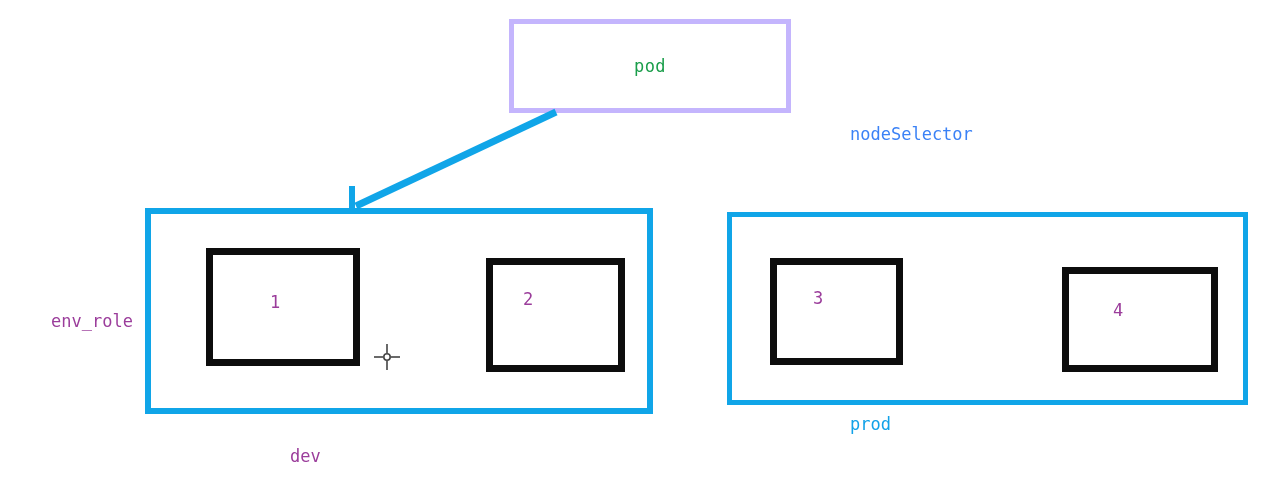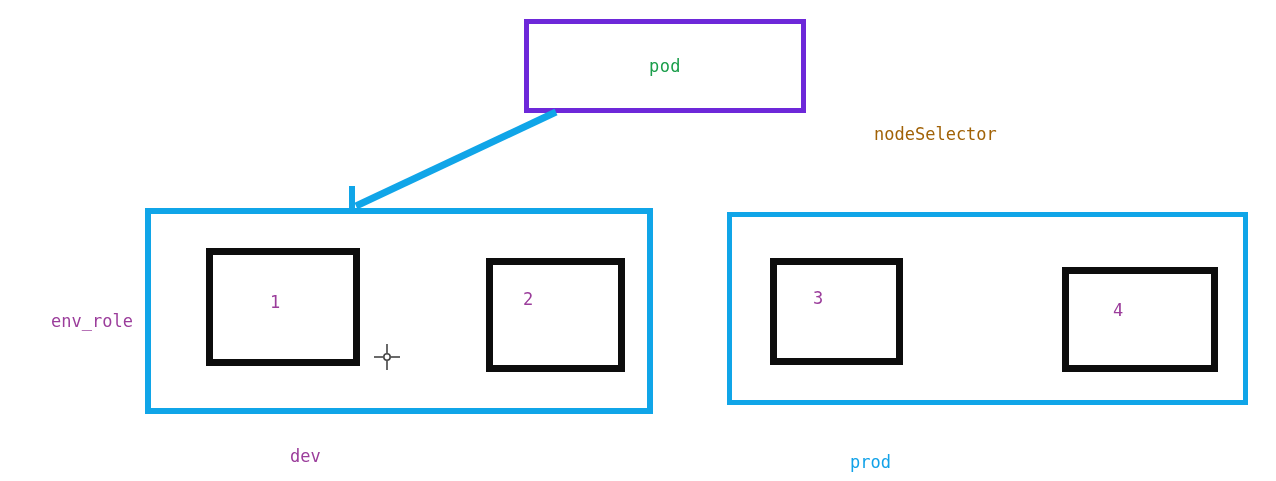--- a/index.html
+++ b/index.html
@@ -14,43 +14,43 @@
     position: relative;
     width: 1276px;
     height: 481px;
     background: #ffffff;
     overflow: hidden;
   }
 
   
   .pod-box {
     position: absolute;
-    left: 524px;
+    left: 509px;
     top: 19px;
     width: 282px;
     height: 94px;
     box-sizing: border-box;
-    border: 5px solid #6d28d9;
+    border: 5px solid #c4b5fd;
     background: #ffffff;
     display: flex;
     align-items: center;
     justify-content: center;
   }
   .pod-label {
     color: #1b9e4b;
     font-size: 17px;
     letter-spacing: 0.5px;
   }
 
   
   .node-selector {
     position: absolute;
-    left: 874px;
+    left: 850px;
     top: 42px;
-    color: #a16207;
+    color: #3b82f6;
     font-size: 17px;
     line-height: 37px;
     white-space: pre;
   }
   .node-selector .ns-key {
     display: block;
   }
   .node-selector .ns-pair {
     display: block;
     padding-left: 22px;
@@ -100,21 +100,21 @@
   .num-4 { left: 1113px; top: 300px; }
 
   
   .lbl {
     position: absolute;
     font-size: 17px;
     white-space: nowrap;
   }
   .lbl-envrole { left: 7px;   top: 311px; color: #9b3d9b; margin-left: 44px; }
   .lbl-dev     { left: 290px; top: 446px; color: #9b3d9b; }
-  .lbl-prod    { left: 850px; top: 452px; color: #12a2e8; }
+  .lbl-prod    { left: 850px; top: 414px; color: #12a2e8; }
 
   
   .overlay-svg {
     position: absolute;
     left: 0;
     top: 0;
     width: 1276px;
     height: 481px;
     pointer-events: none;
   }

